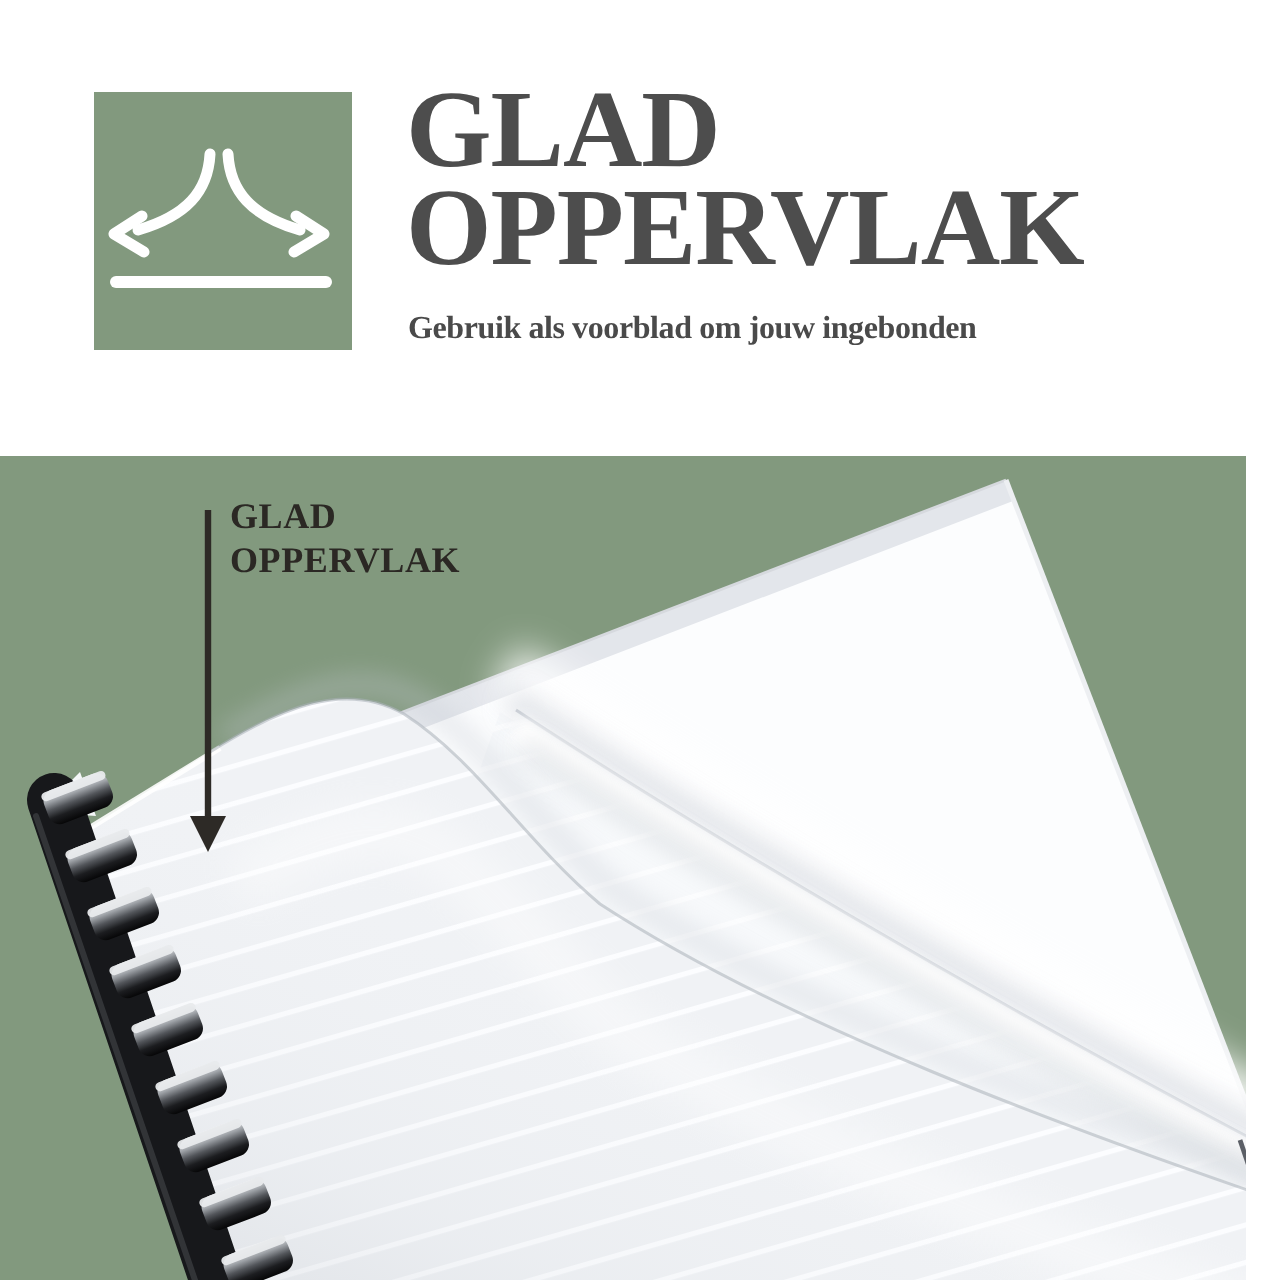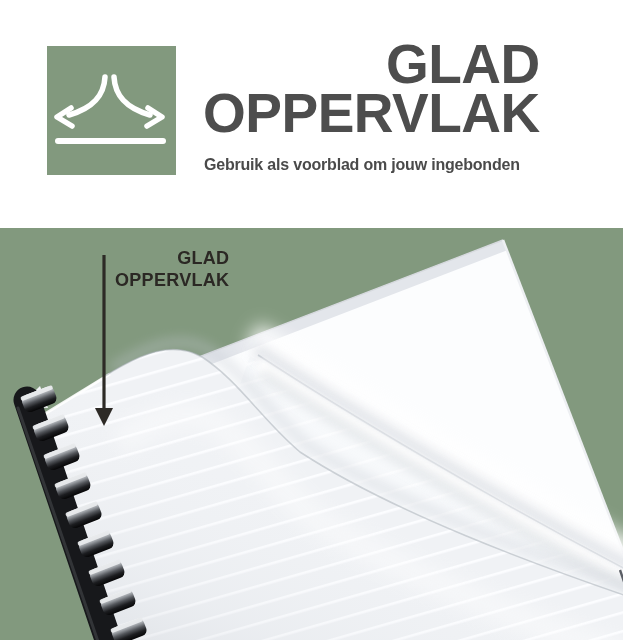--- a/index.html
+++ b/index.html
@@ -1,18 +1,18 @@
 <!DOCTYPE html>
 <html><head>
 <meta charset="utf-8">
 <style>
   html,body{margin:0;padding:0;background:#ffffff;}
   .canvas{
     position:relative;width:623px;height:640px;overflow:hidden;
-    background:#ffffff;font-family:Liberation Sans, sans-serif;text-align:right;
+    background:#ffffff;font-family:Liberation Serif, serif;
   }
   
   .header{position:absolute;left:0;top:0;width:640px;height:228px;background:#ffffff;}
   .feature-icon{
     position:absolute;left:47px;top:46px;width:129px;height:129px;
     background:#82997E;
   }
   .feature-icon svg{display:block;width:129px;height:129px;}
   .title{
     position:absolute;left:203px;top:40px;

